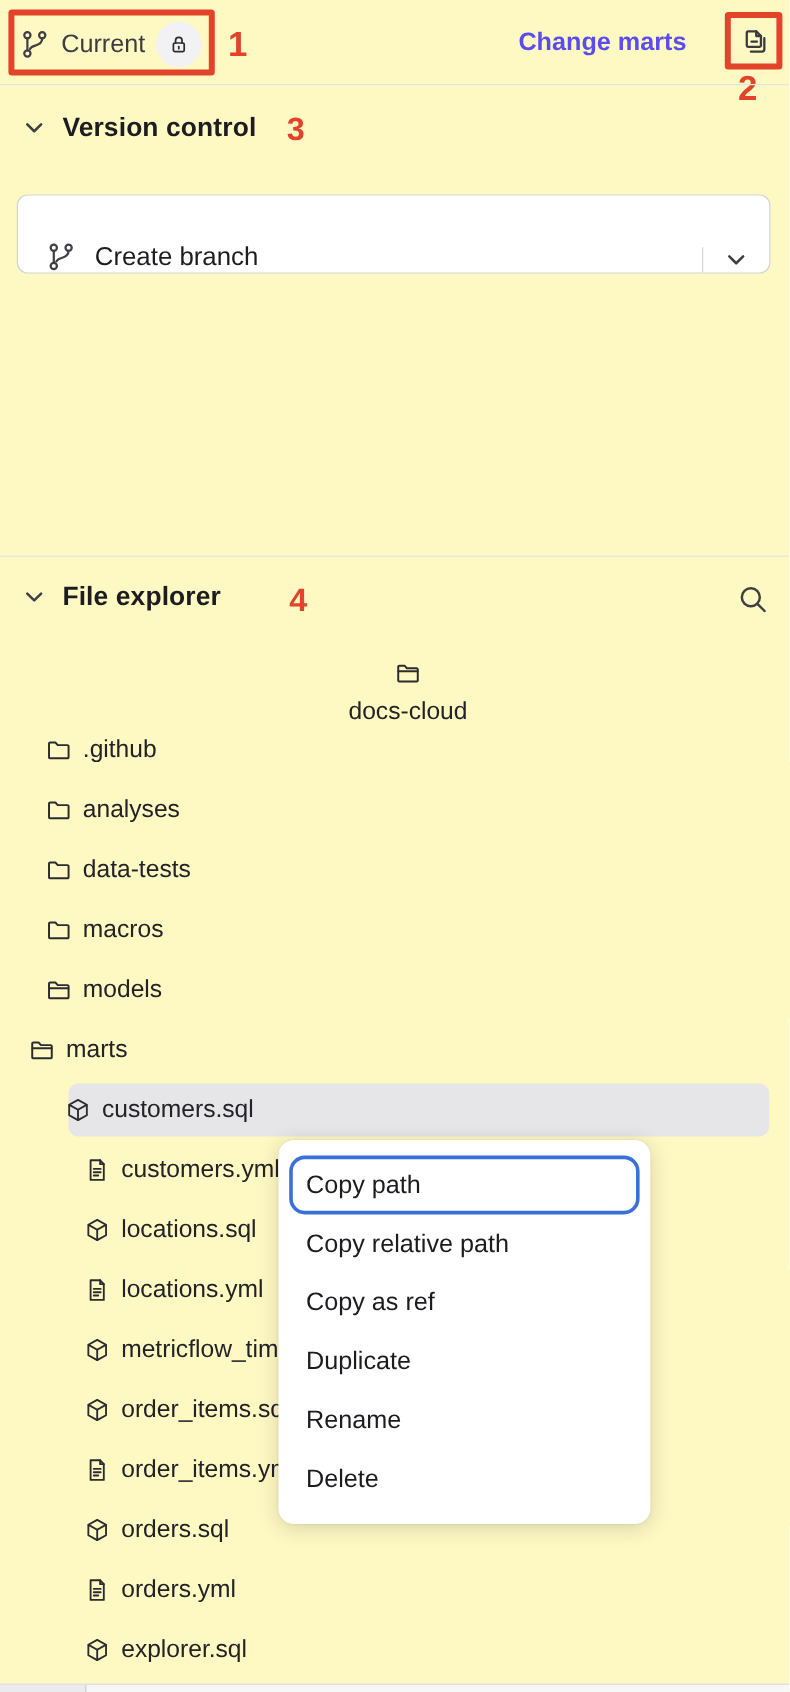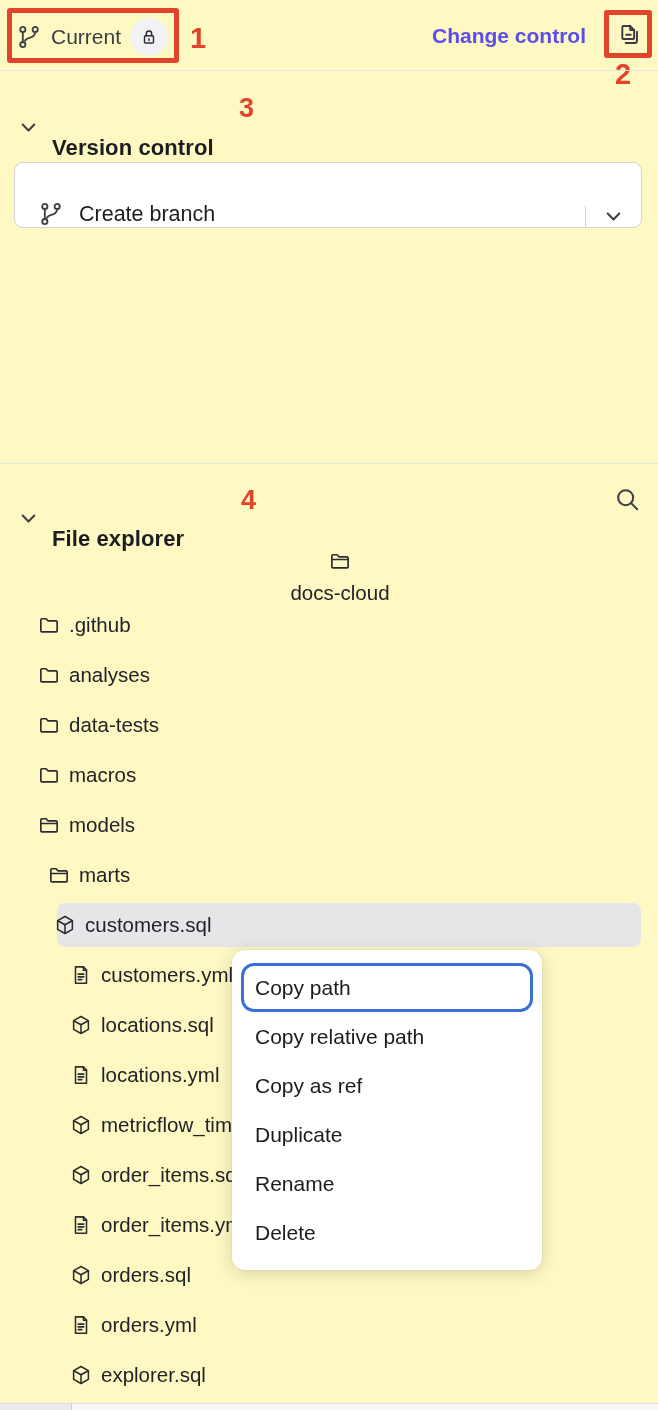--- a/index.html
+++ b/index.html
@@ -23,21 +23,21 @@
   .anno-num{position:absolute;color:#e2432b;font-weight:700;font-size:29px;line-height:1;}
   #anno-1{left:190px;top:24px;}
   #anno-2{left:615px;top:60px;}
   #anno-3{left:239px;top:95px;font-size:27px;}
   #anno-4{left:241px;top:487px;font-size:27px;}
 
   
   .section-header{position:absolute;left:18px;display:flex;align-items:center;gap:13px;}
   #vc-header{top:93px;}
   #fe-header{top:484px;}
-  .section-title{font-size:22px;font-weight:700;color:#1c1c21;letter-spacing:.1px;margin-top:42px;}
+  .section-title{font-size:22px;font-weight:700;color:#1c1c21;letter-spacing:.1px;}
   .chev{color:#3f3f46;display:flex;}
 
   
   .create-branch{position:absolute;left:14px;top:162px;width:628px;height:66px;border:1.5px solid #d4d4d8;border-radius:9px;background:#fff;display:flex;align-items:flex-end;cursor:pointer;}
   .cb-main{flex:1;display:flex;align-items:center;gap:15px;padding-left:23px;color:#1f1f24;}
   .cb-label{font-size:21.5px;font-weight:500;color:#1c1c21;}
   .cb-caret{width:56px;display:flex;align-items:center;justify-content:center;border-left:1.5px solid #d4d4d8;color:#3f3f46;}
 
   .search-btn{position:absolute;right:15px;top:483px;width:32px;height:32px;display:flex;align-items:center;justify-content:center;color:#3f3f46;cursor:pointer;}
 
@@ -77,21 +77,21 @@
       <span style="display:flex;">
           <svg width="18" height="18" viewBox="0 0 20 20" fill="none" stroke="currentColor" stroke-width="1.6" stroke-linecap="round" stroke-linejoin="round">
       <rect x="5" y="8.7" width="10" height="8" rx="1.2"></rect>
       <path d="M7 8.7V6.4a3 3 0 0 1 6 0v2.3"></path>
       <path d="M10 12v2"></path>
     </svg>
         </span>
     </span>
   </div>
 
-  <a class="change-branch">Change control</a>
+  <a class="change-branch">Change marts</a>
 
   <div class="copy-btn">
     <span style="display:flex;">
         <svg width="27" height="27" viewBox="0 0 24 24" fill="none" stroke="currentColor" stroke-width="1.7" stroke-linecap="round" stroke-linejoin="round">
       <path d="M7.5 4.5h6l3.5 3.5v7a1 1 0 0 1-1 1h-8.5a1 1 0 0 1-1-1v-9.5a1 1 0 0 1 1-1z"></path>
       <path d="M13.5 4.5V8H17"></path>
       <path d="M10 12.2h4"></path>
       <path d="M19.5 9.5v8.3a1.7 1.7 0 0 1-1.7 1.7H9.5"></path>
     </svg>
       </span>
@@ -200,21 +200,21 @@
       </div>
       <div class="tree-row" style="padding-left: 38px;">
         <span class="t-icon" style="display: flex;">
     <svg width="22" height="22" viewBox="0 0 20 20" fill="none" stroke="currentColor" stroke-width="1.5" stroke-linecap="round" stroke-linejoin="round">
       <path d="M2.6 15.4V5.2a.9.9 0 0 1 .9-.9h3.9l1.8 2h7.3a.9.9 0 0 1 .9.9v8.2a.9.9 0 0 1-.9.9H3.5a.9.9 0 0 1-.9-.9z"></path>
       <path d="M2.8 8.6h14.4"></path>
     </svg>
   </span>
         <span class="tree-label">models</span>
       </div>
-      <div class="tree-row" style="padding-left: 48px;">
+      <div class="tree-row" style="padding-left: 24px;">
         <span class="t-icon" style="display: flex;">
     <svg width="22" height="22" viewBox="0 0 20 20" fill="none" stroke="currentColor" stroke-width="1.5" stroke-linecap="round" stroke-linejoin="round">
       <path d="M2.6 15.4V5.2a.9.9 0 0 1 .9-.9h3.9l1.8 2h7.3a.9.9 0 0 1 .9.9v8.2a.9.9 0 0 1-.9.9H3.5a.9.9 0 0 1-.9-.9z"></path>
       <path d="M2.8 8.6h14.4"></path>
     </svg>
   </span>
         <span class="tree-label">marts</span>
       </div>
       <div class="tree-row selected" style="padding-left: 54px;">
         <span class="t-icon" style="display: flex;">

